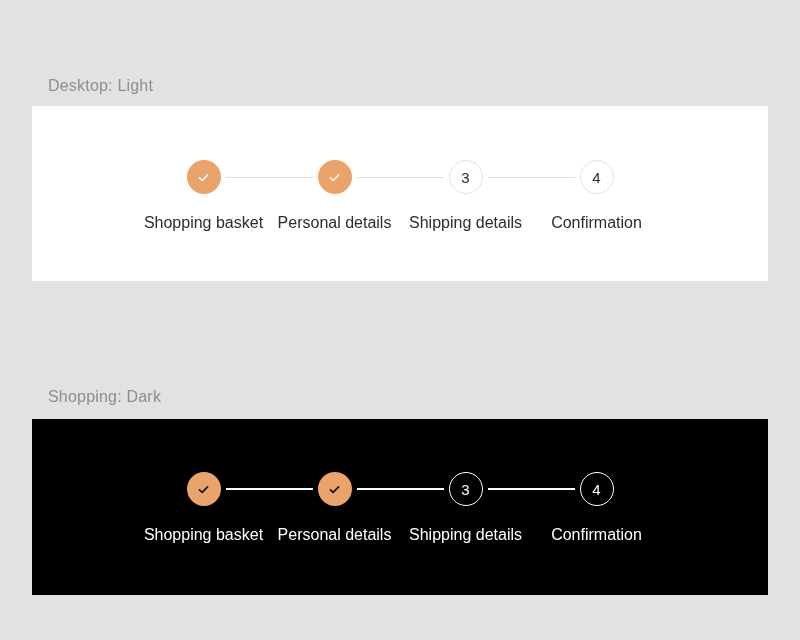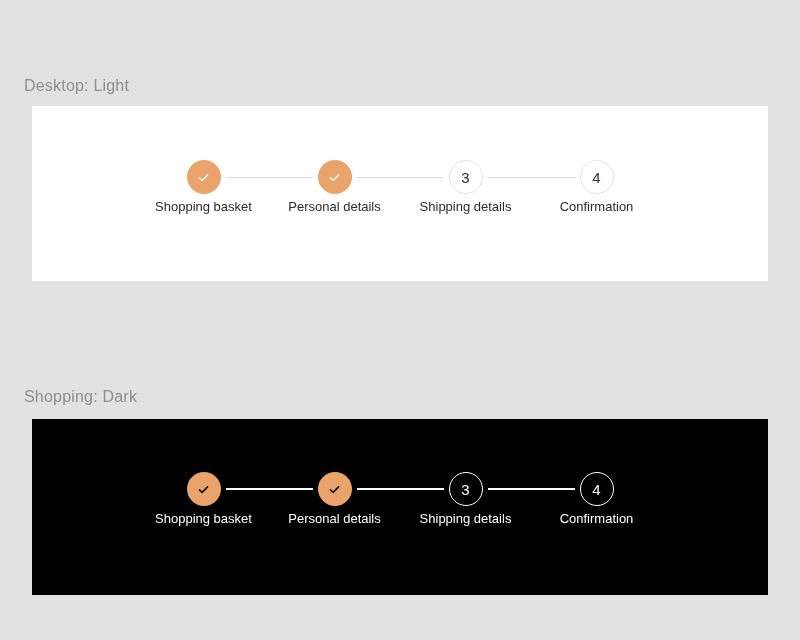--- a/index.html
+++ b/index.html
@@ -12,21 +12,21 @@
     height: 640px;
     background: #e2e2e2;
     font-family: "Liberation Sans", sans-serif;
     overflow: hidden;
     position: relative;
   }
 
   
   .section-title {
     position: absolute;
-    left: 24px;
+    left: 48px;
     font-size: 16px;
     color: #8e8e8e;
     letter-spacing: 0.2px;
     font-weight: 400;
     line-height: 1;
     white-space: nowrap;
   }
   #title-light { top: 78px; }
   #title-dark  { top: 389px; }
 
@@ -131,22 +131,22 @@
   }
   #card-dark .circle.pending .num { color: #ffffff; }
 
   .num {
     font-size: 15px;
     line-height: 1;
     font-weight: 400;
   }
 
   .step-label {
-    margin-top: 6px;
-    font-size: 13px;
+    margin-top: 21px;
+    font-size: 16px;
     line-height: 1;
     white-space: nowrap;
     text-align: left;
     font-weight: 400;
   }
   #card-light .step-label { color: #2c2c2c; }
   #card-dark  .step-label { color: #ffffff; }
 </style>
 </head>
 <body>

